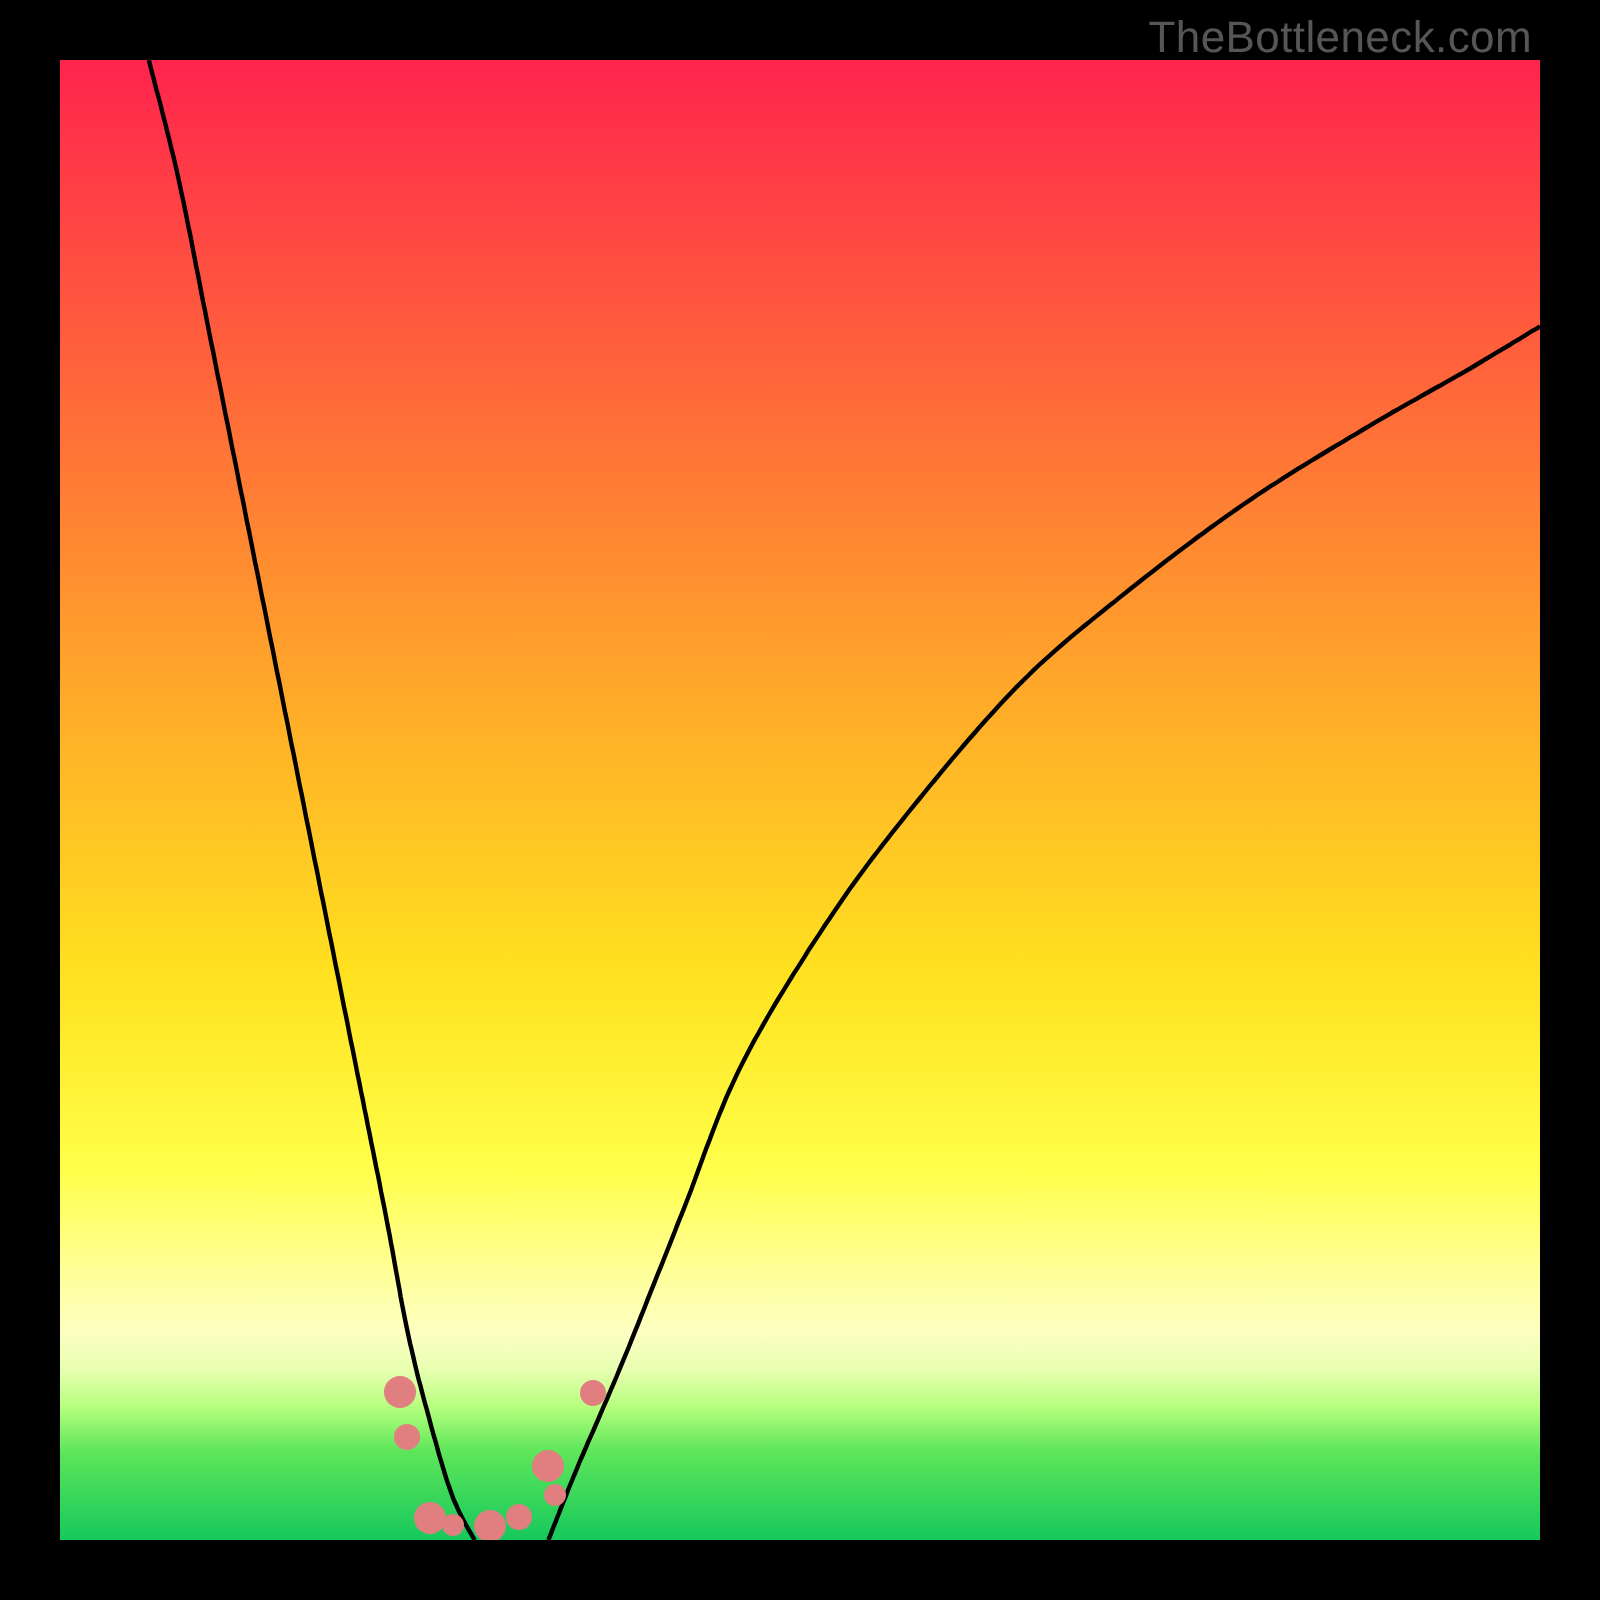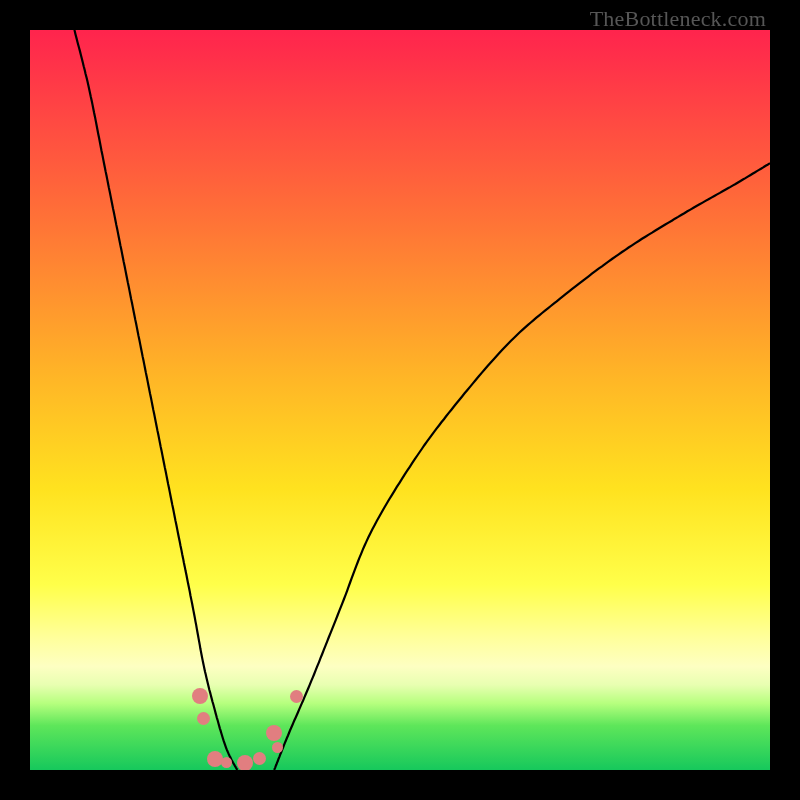--- a/index.html
+++ b/index.html
@@ -17,21 +17,21 @@
     overflow: hidden;
   }
   .gradient {
     position: absolute;
     left: 0; top: 0; right: 0; bottom: 0;
   }
   .watermark {
     position: absolute;
     top: 6px;
     right: 34px;
-    font-family: Liberation Serif, serif;
+    font-family: Liberation Sans, sans-serif;
     font-size: 22px;
     color: #565656;
     font-weight: 400;
     letter-spacing: 0.2px;
   }
   svg.curves {
     position: absolute;
     left: 0; top: 0;
     width: 740px; height: 740px;
   }

